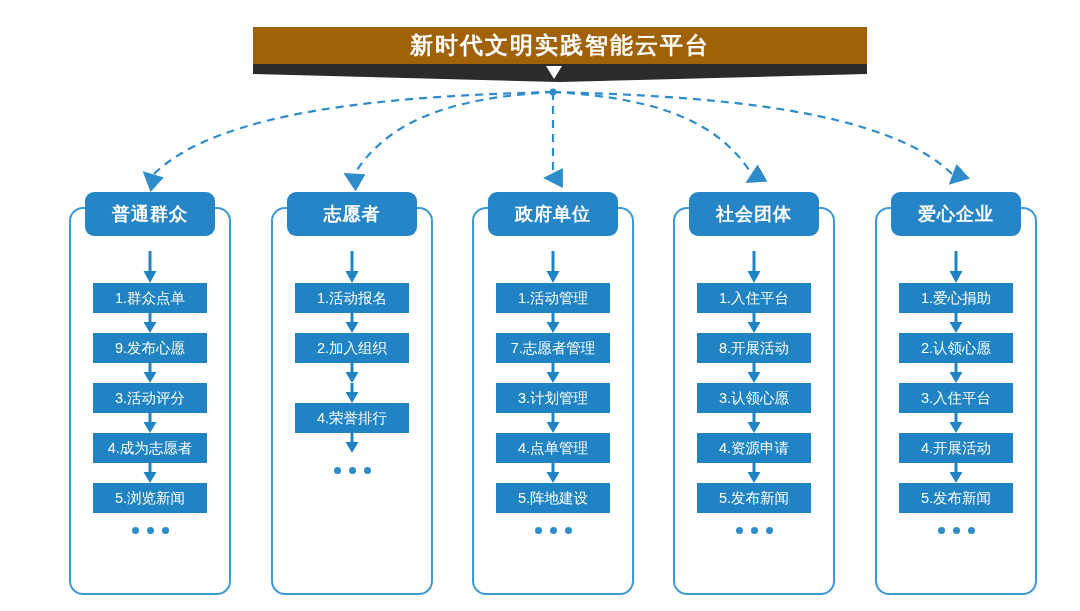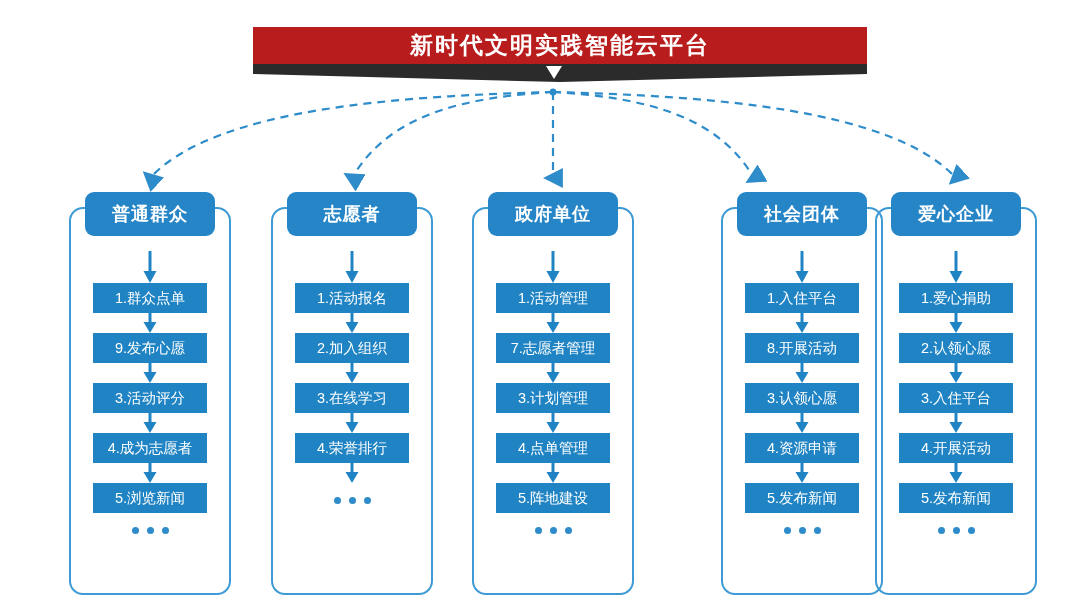--- a/index.html
+++ b/index.html
@@ -36,21 +36,21 @@
     top: 60px;
     width: 614px;
     height: 22px;
   }
   .banner-bar {
     position: absolute;
     left: 253px;
     top: 27px;
     width: 614px;
     height: 37px;
-    background: #b91c1c;
+    background: #a16207;
     display: flex;
     align-items: center;
     justify-content: center;
   }
   .banner-title {
     color: #ffffff;
     font-size: 23px;
     font-weight: bold;
     letter-spacing: 2px;
     line-height: 1;
@@ -281,23 +281,20 @@
           <line x1="8" y1="0" x2="8" y2="10" stroke="#2084c4" stroke-width="3"></line>
           <polygon points="1.5,9 14.5,9 8,20" fill="#2084c4"></polygon>
         </svg>
         <div class="step-box">
           <span class="step-label">2.加入组织</span>
         </div>
         <svg class="step-arrow" viewBox="0 0 16 20">
           <line x1="8" y1="0" x2="8" y2="10" stroke="#2084c4" stroke-width="3"></line>
           <polygon points="1.5,9 14.5,9 8,20" fill="#2084c4"></polygon>
         </svg>
-        <div class="step-box">
-          <span class="step-label">3.在线学习</span>
-        </div>
         <svg class="step-arrow" viewBox="0 0 16 20">
           <line x1="8" y1="0" x2="8" y2="10" stroke="#2084c4" stroke-width="3"></line>
           <polygon points="1.5,9 14.5,9 8,20" fill="#2084c4"></polygon>
         </svg>
         <div class="step-box">
           <span class="step-label">4.荣誉排行</span>
         </div>
         <svg class="step-arrow" viewBox="0 0 16 20">
           <line x1="8" y1="0" x2="8" y2="10" stroke="#2084c4" stroke-width="3"></line>
           <polygon points="1.5,9 14.5,9 8,20" fill="#2084c4"></polygon>
@@ -352,21 +349,21 @@
           <span class="step-label">5.阵地建设</span>
         </div>
         <div class="ellipsis">
           <i></i>
           <i></i>
           <i></i>
         </div>
       </div>
     </div>
 
-    <div class="column" style="left:673px;margin-left:48px;">
+    <div class="column" style="left:673px;">
       <div class="col-frame"></div>
       <div class="col-head">
         <span class="col-head-label">社会团体</span>
       </div>
       <div class="col-body">
         <svg class="step-arrow first" viewBox="0 0 16 32">
           <line x1="8" y1="0" x2="8" y2="21" stroke="#2084c4" stroke-width="3"></line>
           <polygon points="1.5,20 14.5,20 8,32" fill="#2084c4"></polygon>
         </svg>
         <div class="step-box">

